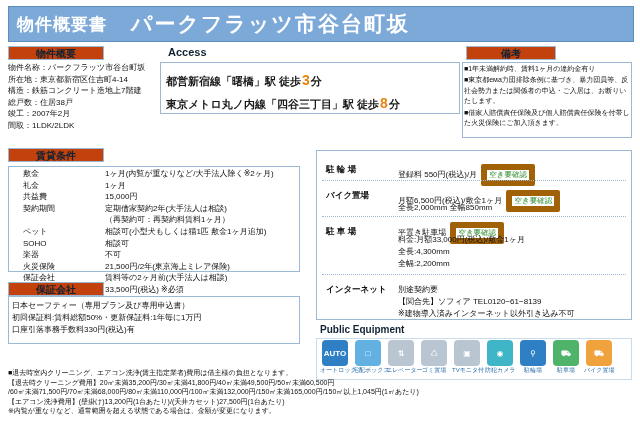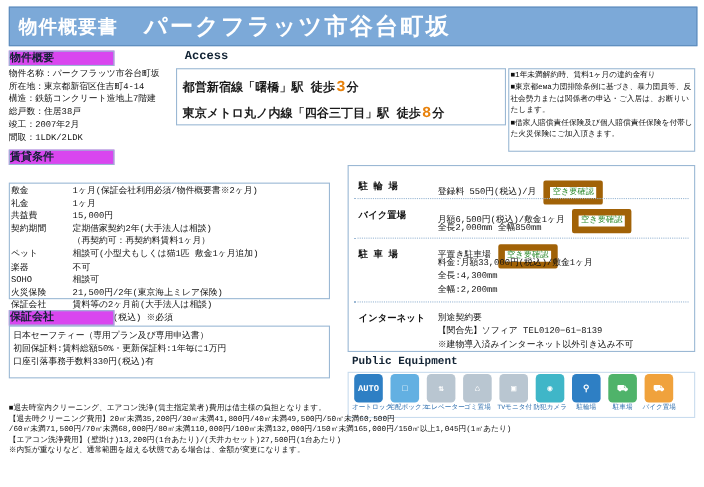--- a/index.html
+++ b/index.html
@@ -3,53 +3,53 @@
 <meta charset="utf-8">
 <style>
   html,body{margin:0;padding:0;}
   body{
     width:640px;height:443px;
     background:#ffffff;
     font-family:"Liberation Sans","DejaVu Sans",sans-serif;
     color:#111;
     overflow:hidden;
   }
-  .page{position:relative;width:612px;height:443px;background:#fff;font-family:Liberation Mono, monospace;}
+  .page{position:relative;width:612px;height:443px;background:#fff;}
 
   
   .header{
     position:absolute;left:8px;top:6px;width:624px;height:34px;
     background:#7ca9d8;
     border:1px solid #5e8cbd;
     display:flex;align-items:center;
   }
   .header .doc-title{
     color:#ffffff;font-size:17px;font-weight:bold;letter-spacing:1px;
     margin-left:8px;white-space:nowrap;
   }
   .header .prop-title{
     color:#ffffff;font-size:21px;font-weight:bold;letter-spacing:2px;
     margin-left:24px;white-space:nowrap;
   }
   .sec-title{
-    background:#d946ef;border:1px solid #9bb8d4;
-    font-size:10px;font-weight:bold;text-align:left;
+    background:#c2410c;border:1px solid #9bb8d4;
+    font-size:10px;font-weight:bold;text-align:center;
     color:#123; box-sizing:border-box;
     line-height:13px;height:14px;
   }
 
   
   #sec-overview-title{position:absolute;left:8px;top:46px;width:96px;}
   #sec-overview-body{position:absolute;left:8px;top:62px;width:292px;height:54px;
      font-size:8px;line-height:11.5px;color:#111;}
   #sec-overview-body div{white-space:nowrap;}
 
-  #sec-rent-title{position:absolute;left:8px;top:136px;width:96px;}
+  #sec-rent-title{position:absolute;left:8px;top:148px;width:96px;}
   #tbl-rent{position:absolute;left:8px;top:168px;width:292px;border-collapse:collapse;}
-  #tbl-rent td{border:0;font-size:8px;line-height:11.6px;padding:0 2px;vertical-align:top;white-space:nowrap;}
+  #tbl-rent td{border:0;font-size:8px;line-height:11.6px;padding:0 15px;vertical-align:top;white-space:nowrap;}
   #tbl-rent td.k{width:52px;}
   .rent-frame{position:absolute;left:8px;top:166px;width:292px;height:106px;border:1px solid #9bb8d4;box-sizing:border-box;}
 
   #sec-guarantor-title{position:absolute;left:8px;top:282px;width:96px;}
   .guar-frame{position:absolute;left:8px;top:296px;width:292px;height:48px;border:1px solid #9bb8d4;box-sizing:border-box;}
   #sec-guarantor-body{position:absolute;left:12px;top:300px;width:284px;font-size:8px;line-height:12px;}
 
   #notes{position:absolute;left:8px;top:368px;width:440px;font-size:7px;line-height:9.6px;color:#111;}
   #notes div{white-space:nowrap;}
 
@@ -118,34 +118,35 @@
 
   <div id="access-label">Access</div>
   <div class="access-frame"></div>
   <div class="access-line" id="access-line-1">
     <span>都営新宿線「曙橋」駅 徒歩</span><span class="walk-num">3</span><span>分</span>
   </div>
   <div class="access-line" id="access-line-2">
     <span>東京メトロ丸ノ内線「四谷三丁目」駅 徒歩</span><span class="walk-num">8</span><span>分</span>
   </div>
 
+  <div class="sec-title" id="sec-remarks-title">備考</div>
   <div class="remarks-frame"></div>
   <div id="sec-remarks-body">
     <div>■1年未満解約時、賃料1ヶ月の違約金有り</div>
     <div>■東京都ема力団排除条例に基づき、暴力団員等、反社会勢力または関係者の申込・ご入居は、お断りいたします。</div>
     <div>■借家人賠償責任保険及び個人賠償責任保険を付帯した火災保険にご加入頂きます。</div>
   </div>
 
   <div class="sec-title" id="sec-rent-title">賃貸条件</div>
   <div class="rent-frame"></div>
   <table id="tbl-rent">
     <tbody>
         <tr>
           <td class="k">敷金</td>
-          <td>1ヶ月(保証会社利用必須/物件概要書※2ヶ月)</td>
+          <td>1ヶ月(内覧が重なりなど/大手法人除く※2ヶ月)</td>
         </tr>
     <tr>
           <td class="k">礼金</td>
           <td>1ヶ月</td>
         </tr>
     <tr>
           <td class="k">共益費</td>
           <td>15,000円</td>
         </tr>
     <tr>
@@ -154,26 +155,26 @@
         </tr>
     <tr>
           <td class="k"></td>
           <td>（再契約可：再契約料賃料1ヶ月）</td>
         </tr>
     <tr>
           <td class="k">ペット</td>
           <td>相談可(小型犬もしくは猫1匹 敷金1ヶ月追加)</td>
         </tr>
     <tr>
+          <td class="k">SOHO</td>
+          <td>相談可</td>
+        </tr>
+    <tr>
           <td class="k">楽器</td>
           <td>不可</td>
-        </tr>
-    <tr>
-          <td class="k">SOHO</td>
-          <td>相談可</td>
         </tr>
     <tr>
           <td class="k">火災保険</td>
           <td>21,500円/2年(東京海上ミレア保険)</td>
         </tr>
     <tr>
           <td class="k">保証会社</td>
           <td>賃料等の2ヶ月前(大手法人は相談)</td>
         </tr>
     <tr>

